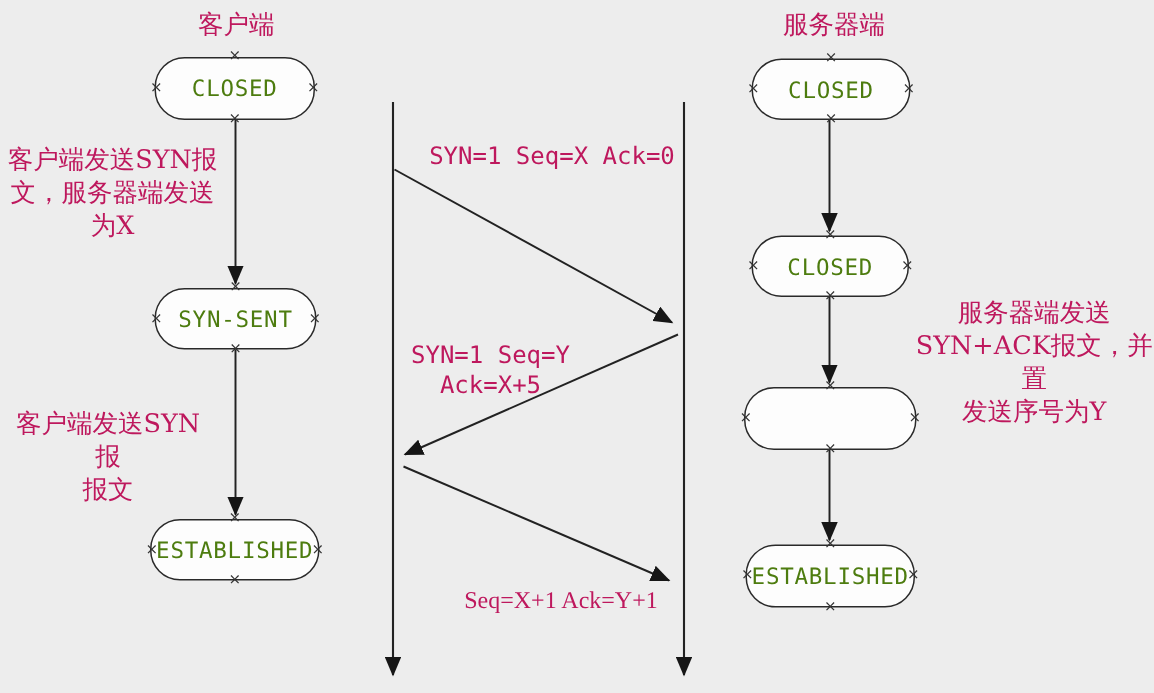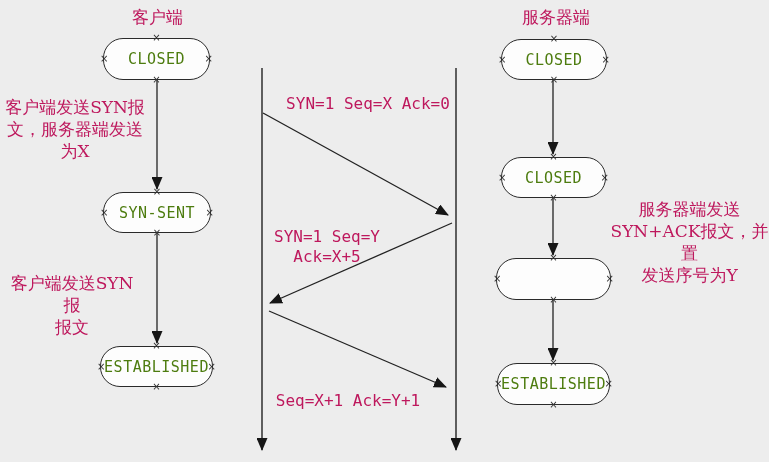--- a/index.html
+++ b/index.html
@@ -123,15 +123,15 @@
 为X</div>
   <div class="cjk" style="left:4px; top:272px; width:136px;">客户端发送SYN报
 报文</div>
   <div class="cjk" style="left:610px; top:198px; width:159px;">服务器端发送
 SYN+ACK报文，并置
 发送序号为Y</div>
 
   <div class="mono-label" style="left:278px; top:94px; width:180px;">SYN=1 Seq=X Ack=0</div>
   <div class="mono-label" style="left:268px; top:227px; width:118px;">SYN=1 Seq=Y
 Ack=X+5</div>
-  <div class="mono-label" style="left:274px; top:391px; width:148px;">Seq=X+1 Ack=Y+1</div>
+  <div class="mono-label" style="left:300px; top:391px; width:148px;font-family:Liberation Serif, serif;">Seq=X+1 Ack=Y+1</div>
 
 </div>
 
 </body></html>

